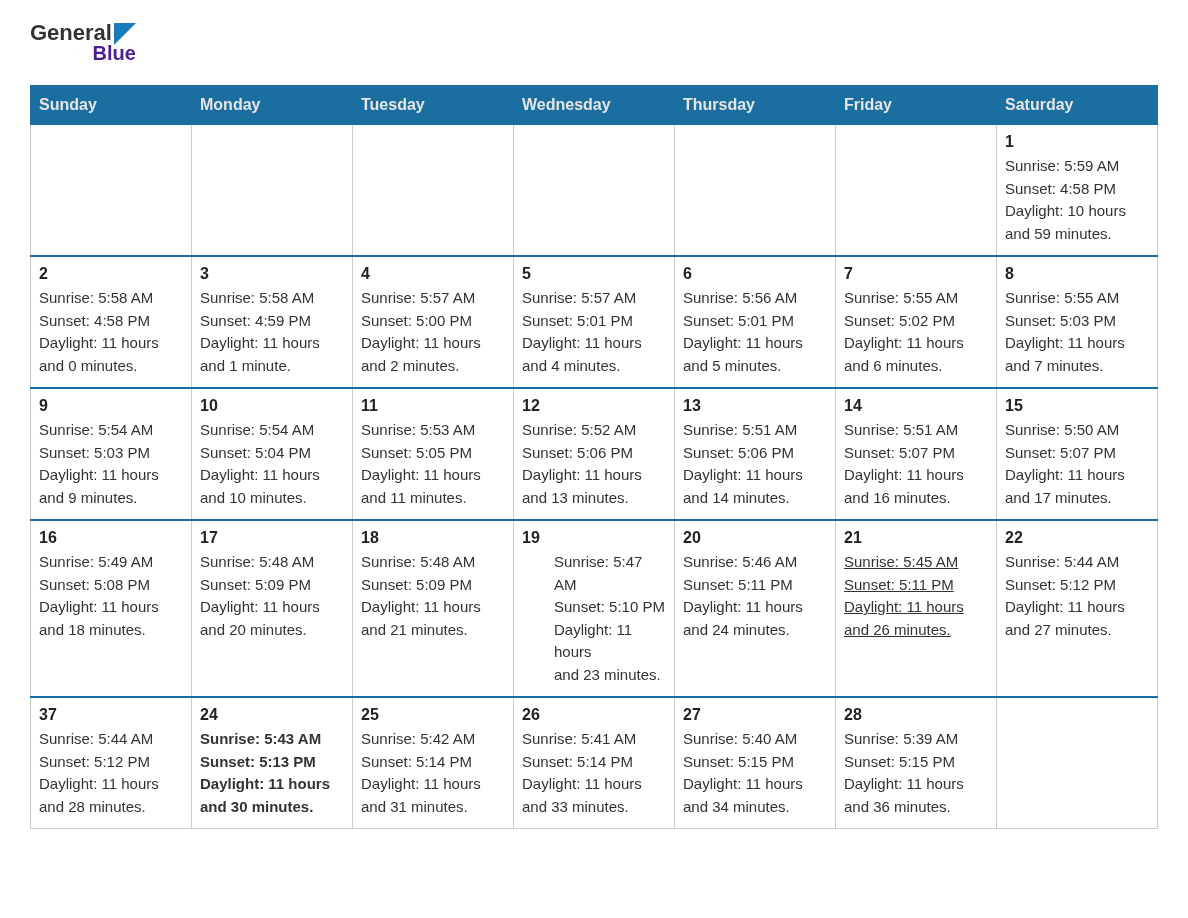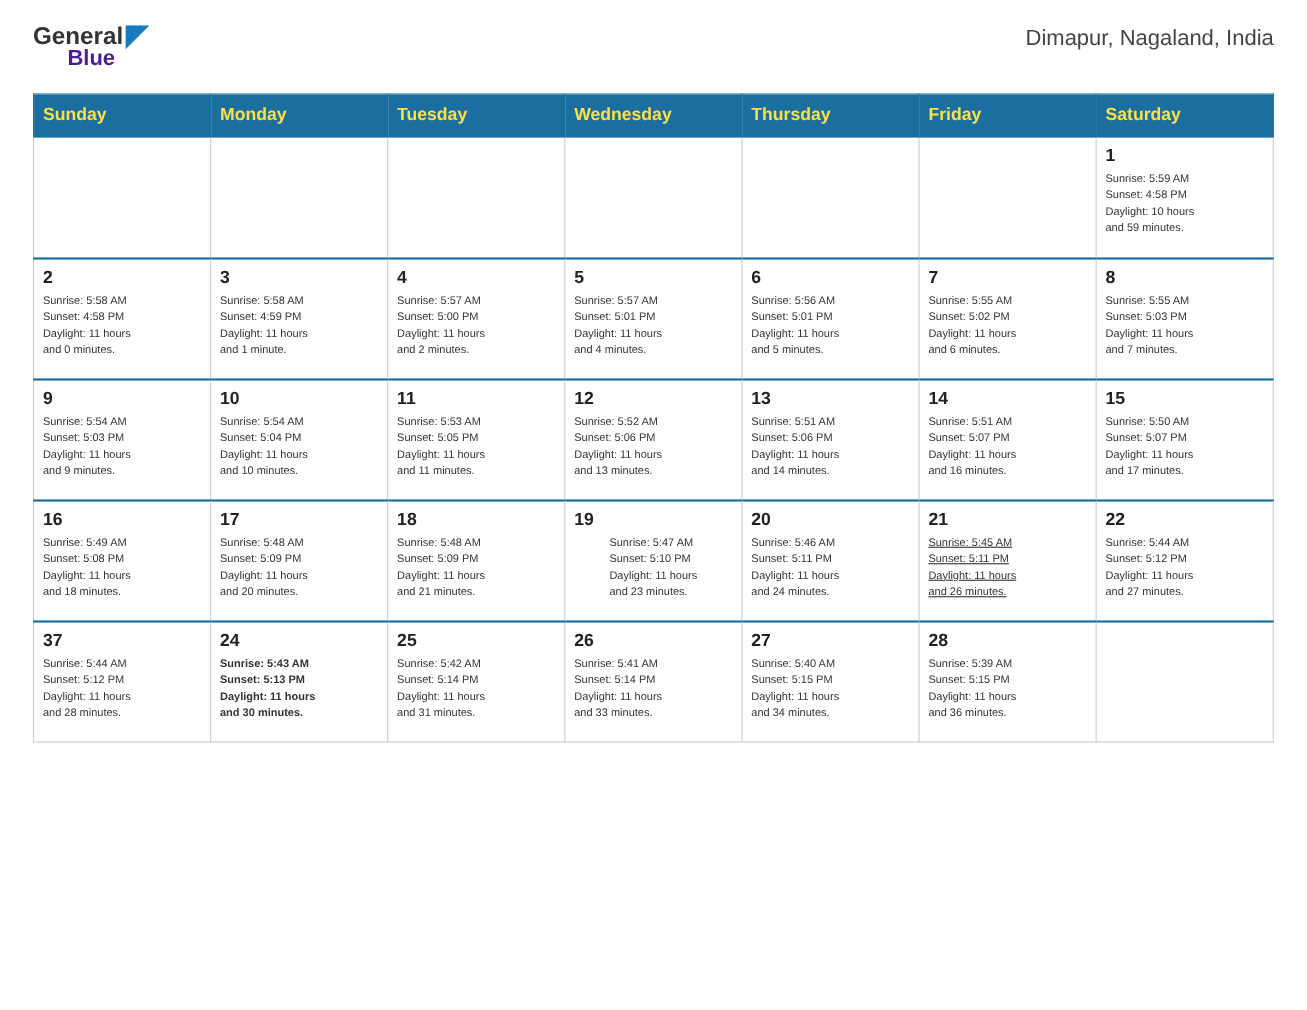--- a/index.html
+++ b/index.html
@@ -46,21 +46,21 @@
       color: #444;
       margin-top: 4px;
     }
     .calendar {
       width: 100%;
       border-collapse: collapse;
       border: 1px solid #aaa;
     }
     .calendar th {
       background: #1a6fa0;
-      color: #fde047;
+      color: #e5e5e5;
       font-size: 16px;
       font-weight: bold;
       padding: 10px 8px;
       text-align: left;
       border: 1px solid #1a6fa0;
       margin-left: 20px;
     }
     .calendar td {
       vertical-align: top;
       padding: 8px 8px 10px 8px;
@@ -73,48 +73,47 @@
       background: #fff;
     }
     .day-number {
       font-size: 16px;
       font-weight: bold;
       color: #222;
       display: block;
       margin-bottom: 4px;
     }
     .day-info {
-      font-size: 10px;
+      font-size: 15px;
       line-height: 1.5;
       color: #333;
     }
     .empty-cell {
       background: #f9f9f9;
     }
     tr:not(:first-child) td {
       border-top: 2px solid #1a6fa0;
     }
   </style>
 </head>
 <body>
 
 <div class="header">
   <div class="logo">
-    <div style="display:flex; flex-direction:column; align-items:center;">
+    <div style="display:flex; flex-direction:column; align-items:flex-end;">
       <div style="display:flex; align-items:center;">
         <span class="logo-text-general">General</span>
         <svg width="22" height="22" viewBox="0 0 22 22" style="margin-left:2px; margin-bottom:-2px;">
           <polygon points="0,0 22,0 0,22" fill="#1a7abf"></polygon>
         </svg>
       </div>
       <span class="logo-blue">Blue</span>
     </div>
   </div>
   <div class="title-section">
-    <div class="location">Dimapur, Nagaland, India</div>
   </div>
 </div>
 
 <table class="calendar">
   <thead>
     <tr>
     <th>Sunday</th>
         <th>Monday</th>
         <th>Tuesday</th>
         <th>Wednesday</th>

